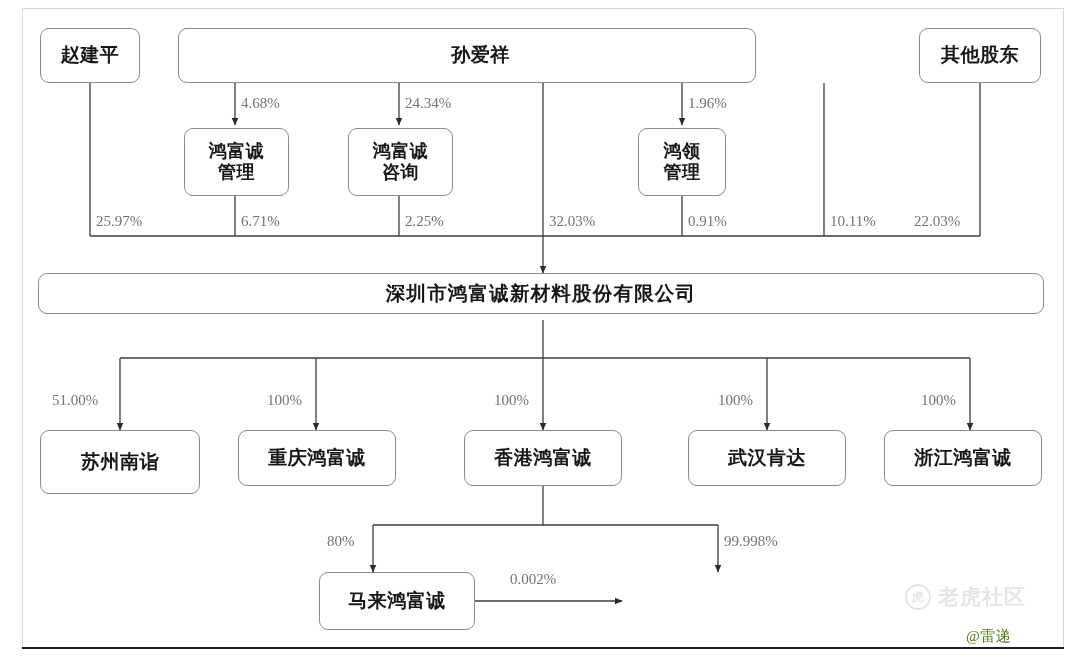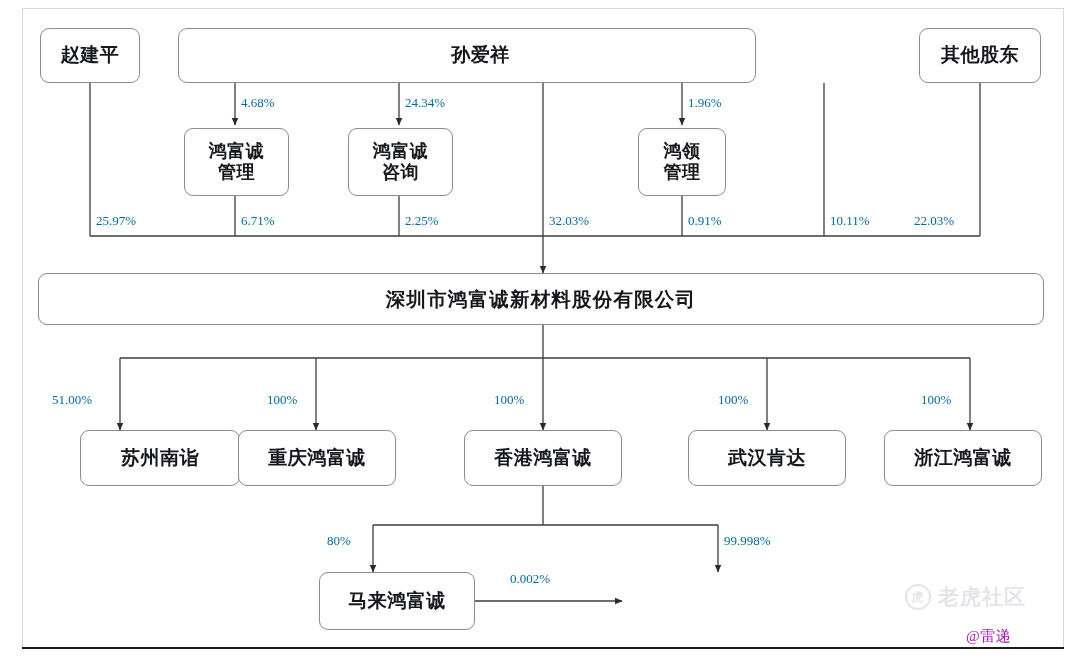--- a/index.html
+++ b/index.html
@@ -62,22 +62,22 @@
     letter-spacing: 0.5px;
     white-space: pre-line;
   }
   .node.sz-m  { font-size: 18px; }
   .node.sz-l  { font-size: 19px; }
   .node.main  { font-size: 19.5px; letter-spacing: 1.2px; }
 
   
   .pct {
     position: absolute;
-    font-size: 13px;
-    color: #0369a1;
+    font-size: 15px;
+    color: #737373;
     white-space: nowrap;
     font-family: "Liberation Serif", "DejaVu Serif", serif;
   }
 
   
   .wm-brand {
     position: absolute;
     left: 905px;
     top: 583px;
     display: flex;
@@ -97,21 +97,21 @@
     display: flex;
     align-items: center;
     justify-content: center;
     font-size: 12px;
     font-weight: 700;
   }
   .wm-handle {
     position: absolute;
     left: 966px;
     top: 627px;
-    color: #a21caf;
+    color: #4d7c0f;
     font-size: 15px;
     letter-spacing: 0.5px;
     user-select: none;
   }
 </style>
 </head>
 <body>
 
 <div id="page">
 
@@ -181,23 +181,23 @@
   <div class="pct" style="left:688px; top:95px;">1.96%</div>
 
   <div class="pct" style="left:96px;  top:213px;">25.97%</div>
   <div class="pct" style="left:241px; top:213px;">6.71%</div>
   <div class="pct" style="left:405px; top:213px;">2.25%</div>
   <div class="pct" style="left:549px; top:213px;">32.03%</div>
   <div class="pct" style="left:688px; top:213px;">0.91%</div>
   <div class="pct" style="left:830px; top:213px;">10.11%</div>
   <div class="pct" style="left:914px; top:213px;">22.03%</div>
 
-  <div class="node main" style="left:38px; top:273px; width:1006px; height:52px;">深圳市鸿富诚新材料股份有限公司</div>
-
-  <div class="node sz-l" style="left:40px;  top:430px; width:160px; height:56px;margin-left:40px;">苏州南诣</div>
+  <div class="node main" style="left:38px; top:273px; width:1006px; height:41px;">深圳市鸿富诚新材料股份有限公司</div>
+
+  <div class="node sz-l" style="left:40px;  top:430px; width:160px; height:64px;">苏州南诣</div>
   <div class="node sz-l" style="left:238px; top:430px; width:158px; height:56px;">重庆鸿富诚</div>
   <div class="node sz-l" style="left:464px; top:430px; width:158px; height:56px;">香港鸿富诚</div>
   <div class="node sz-l" style="left:688px; top:430px; width:158px; height:56px;">武汉肯达</div>
   <div class="node sz-l" style="left:884px; top:430px; width:158px; height:56px;">浙江鸿富诚</div>
 
   <div class="pct" style="left:52px;  top:392px;">51.00%</div>
   <div class="pct" style="left:267px; top:392px;">100%</div>
   <div class="pct" style="left:494px; top:392px;">100%</div>
   <div class="pct" style="left:718px; top:392px;">100%</div>
   <div class="pct" style="left:921px; top:392px;">100%</div>

